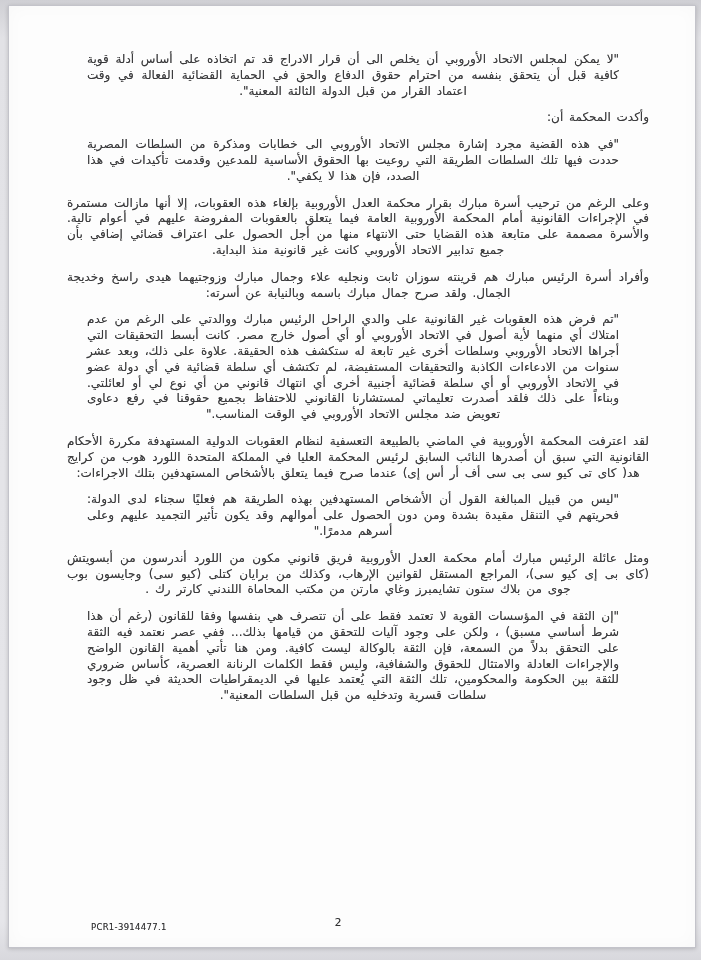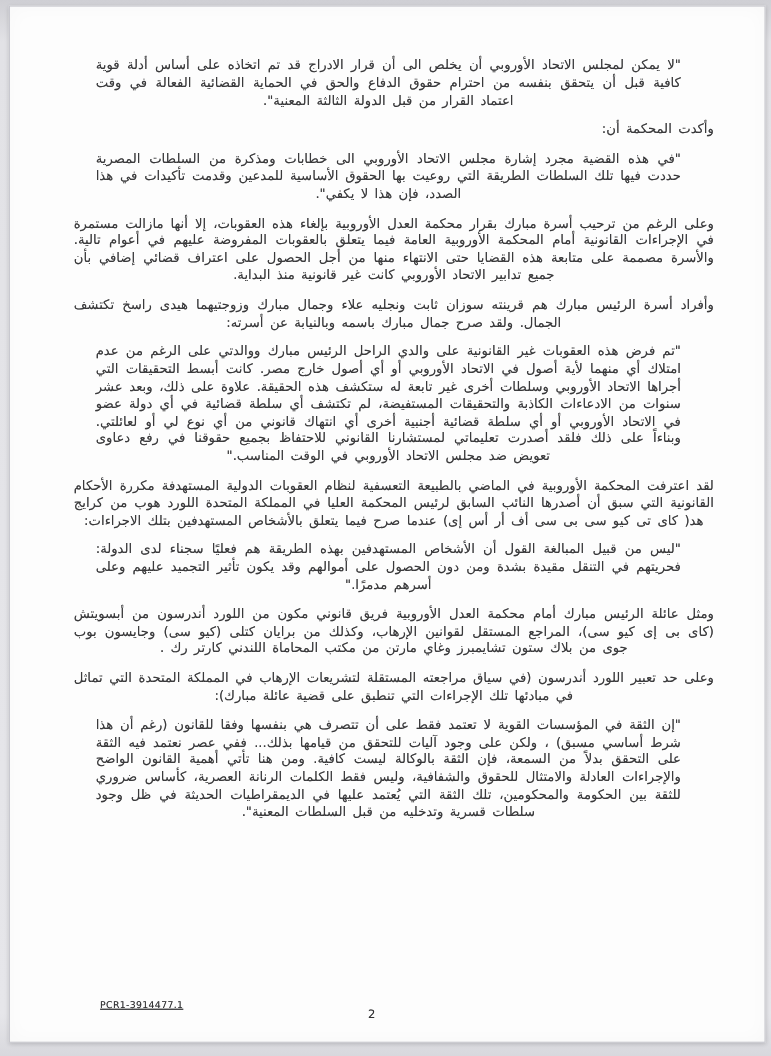--- a/index.html
+++ b/index.html
@@ -42,27 +42,26 @@
   .para.intro {
     text-align: center;
     text-align-last: right;
   }
   .para.quote {
     margin-right: 30px;
     margin-left: 20px;
   }
   .footer-ref {
     position: absolute;
-    bottom: 28px;
+    bottom: 15px;
     left: 82px;
     font-size: 8.5px;
     color: #2f2f31;
     letter-spacing: 0.3px;
     text-shadow: 0 0 0.5px rgba(70,70,70,0.5);
-    text-decoration: underline;
   }
   .footer-page {
     position: absolute;
     bottom: 19px;
     left: 0;
     right: 28px;
     text-align: center;
     font-size: 10.5px;
     color: #2f2f31;
     text-shadow: 0 0 0.5px rgba(70,70,70,0.5);
@@ -71,23 +70,22 @@
 </head>
 <body>
 
 <div class="page">
   <div class="content">
 
   <p class="para quote">"لا يمكن لمجلس الاتحاد الأوروبي أن يخلص الى أن قرار الادراج قد تم اتخاذه على أساس أدلة قوية كافية قبل أن يتحقق بنفسه من احترام حقوق الدفاع والحق في الحماية القضائية الفعالة في وقت اعتماد القرار من قبل الدولة الثالثة المعنية".</p>
       <p class="para intro">وأكدت المحكمة أن:</p>
       <p class="para quote">"في هذه القضية مجرد إشارة مجلس الاتحاد الأوروبي الى خطابات ومذكرة من السلطات المصرية حددت فيها تلك السلطات الطريقة التي روعيت بها الحقوق الأساسية للمدعين وقدمت تأكيدات في هذا الصدد، فإن هذا لا يكفي".</p>
       <p class="para body">وعلى الرغم من ترحيب أسرة مبارك بقرار محكمة العدل الأوروبية بإلغاء هذه العقوبات، إلا أنها مازالت مستمرة في الإجراءات القانونية أمام المحكمة الأوروبية العامة فيما يتعلق بالعقوبات المفروضة عليهم في أعوام تالية. والأسرة مصممة على متابعة هذه القضايا حتى الانتهاء منها من أجل الحصول على اعتراف قضائي إضافي بأن جميع تدابير الاتحاد الأوروبي كانت غير قانونية منذ البداية.</p>
-      <p class="para body">وأفراد أسرة الرئيس مبارك هم قرينته سوزان ثابت ونجليه علاء وجمال مبارك وزوجتيهما هيدى راسخ تكتشف الجمال. ولقد صرح جمال مبارك باسمه وبالنيابة عن أسرته:</p>
+      <p class="para body">وأفراد أسرة الرئيس مبارك هم قرينته سوزان ثابت ونجليه علاء وجمال مبارك وزوجتيهما هيدى راسخ وخديجة الجمال. ولقد صرح جمال مبارك باسمه وبالنيابة عن أسرته:</p>
       <p class="para quote">"تم فرض هذه العقوبات غير القانونية على والدي الراحل الرئيس مبارك ووالدتي على الرغم من عدم امتلاك أي منهما لأية أصول في الاتحاد الأوروبي أو أي أصول خارج مصر. كانت أبسط التحقيقات التي أجراها الاتحاد الأوروبي وسلطات أخرى غير تابعة له ستكشف هذه الحقيقة. علاوة على ذلك، وبعد عشر سنوات من الادعاءات الكاذبة والتحقيقات المستفيضة، لم تكتشف أي سلطة قضائية في أي دولة عضو في الاتحاد الأوروبي أو أي سلطة قضائية أجنبية أخرى أي انتهاك قانوني من أي نوع لي أو لعائلتي. وبناءاً على ذلك فلقد أصدرت تعليماتي لمستشارنا القانوني للاحتفاظ بجميع حقوقنا في رفع دعاوى تعويض ضد مجلس الاتحاد الأوروبي في الوقت المناسب."</p>
       <p class="para body">لقد اعترفت المحكمة الأوروبية في الماضي بالطبيعة التعسفية لنظام العقوبات الدولية المستهدفة مكررة الأحكام القانونية التي سبق أن أصدرها النائب السابق لرئيس المحكمة العليا في المملكة المتحدة اللورد هوب من كرايج هد( كاى تى كيو سى بى سى أف أر أس إى) عندما صرح فيما يتعلق بالأشخاص المستهدفين بتلك الاجراءات:</p>
       <p class="para quote">"ليس من قبيل المبالغة القول أن الأشخاص المستهدفين بهذه الطريقة هم فعليًا سجناء لدى الدولة: فحريتهم في التنقل مقيدة بشدة ومن دون الحصول على أموالهم وقد يكون تأثير التجميد عليهم وعلى أسرهم مدمرًا."</p>
       <p class="para body">ومثل عائلة الرئيس مبارك أمام محكمة العدل الأوروبية فريق قانوني مكون من اللورد أندرسون من أبسويتش (كاى بى إى كيو سى)، المراجع المستقل لقوانين الإرهاب، وكذلك من برايان كتلى (كيو سى) وجايسون بوب جوى من بلاك ستون تشايمبرز وغاي مارتن من مكتب المحاماة اللندني كارتر رك .</p>
-      <p class="para body">وعلى حد تعبير اللورد أندرسون (في سياق مراجعته المستقلة لتشريعات الإرهاب في المملكة المتحدة التي تماثل في مبادئها تلك الإجراءات التي تنطبق على قضية عائلة مبارك):</p>
       <p class="para quote">"إن الثقة في المؤسسات القوية لا تعتمد فقط على أن تتصرف هي بنفسها وفقا للقانون (رغم أن هذا شرط أساسي مسبق) ، ولكن على وجود آليات للتحقق من قيامها بذلك... ففي عصر نعتمد فيه الثقة على التحقق بدلاً من السمعة، فإن الثقة بالوكالة ليست كافية. ومن هنا تأتي أهمية القانون الواضح والإجراءات العادلة والامتثال للحقوق والشفافية، وليس فقط الكلمات الرنانة العصرية، كأساس ضروري للثقة بين الحكومة والمحكومين، تلك الثقة التي يُعتمد عليها في الديمقراطيات الحديثة في ظل وجود سلطات قسرية وتدخليه من قبل السلطات المعنية".</p>
     </div>
   <div class="footer-ref">PCR1-3914477.1</div>
   <div class="footer-page">2</div>
 </div>
 
 </body></html>

